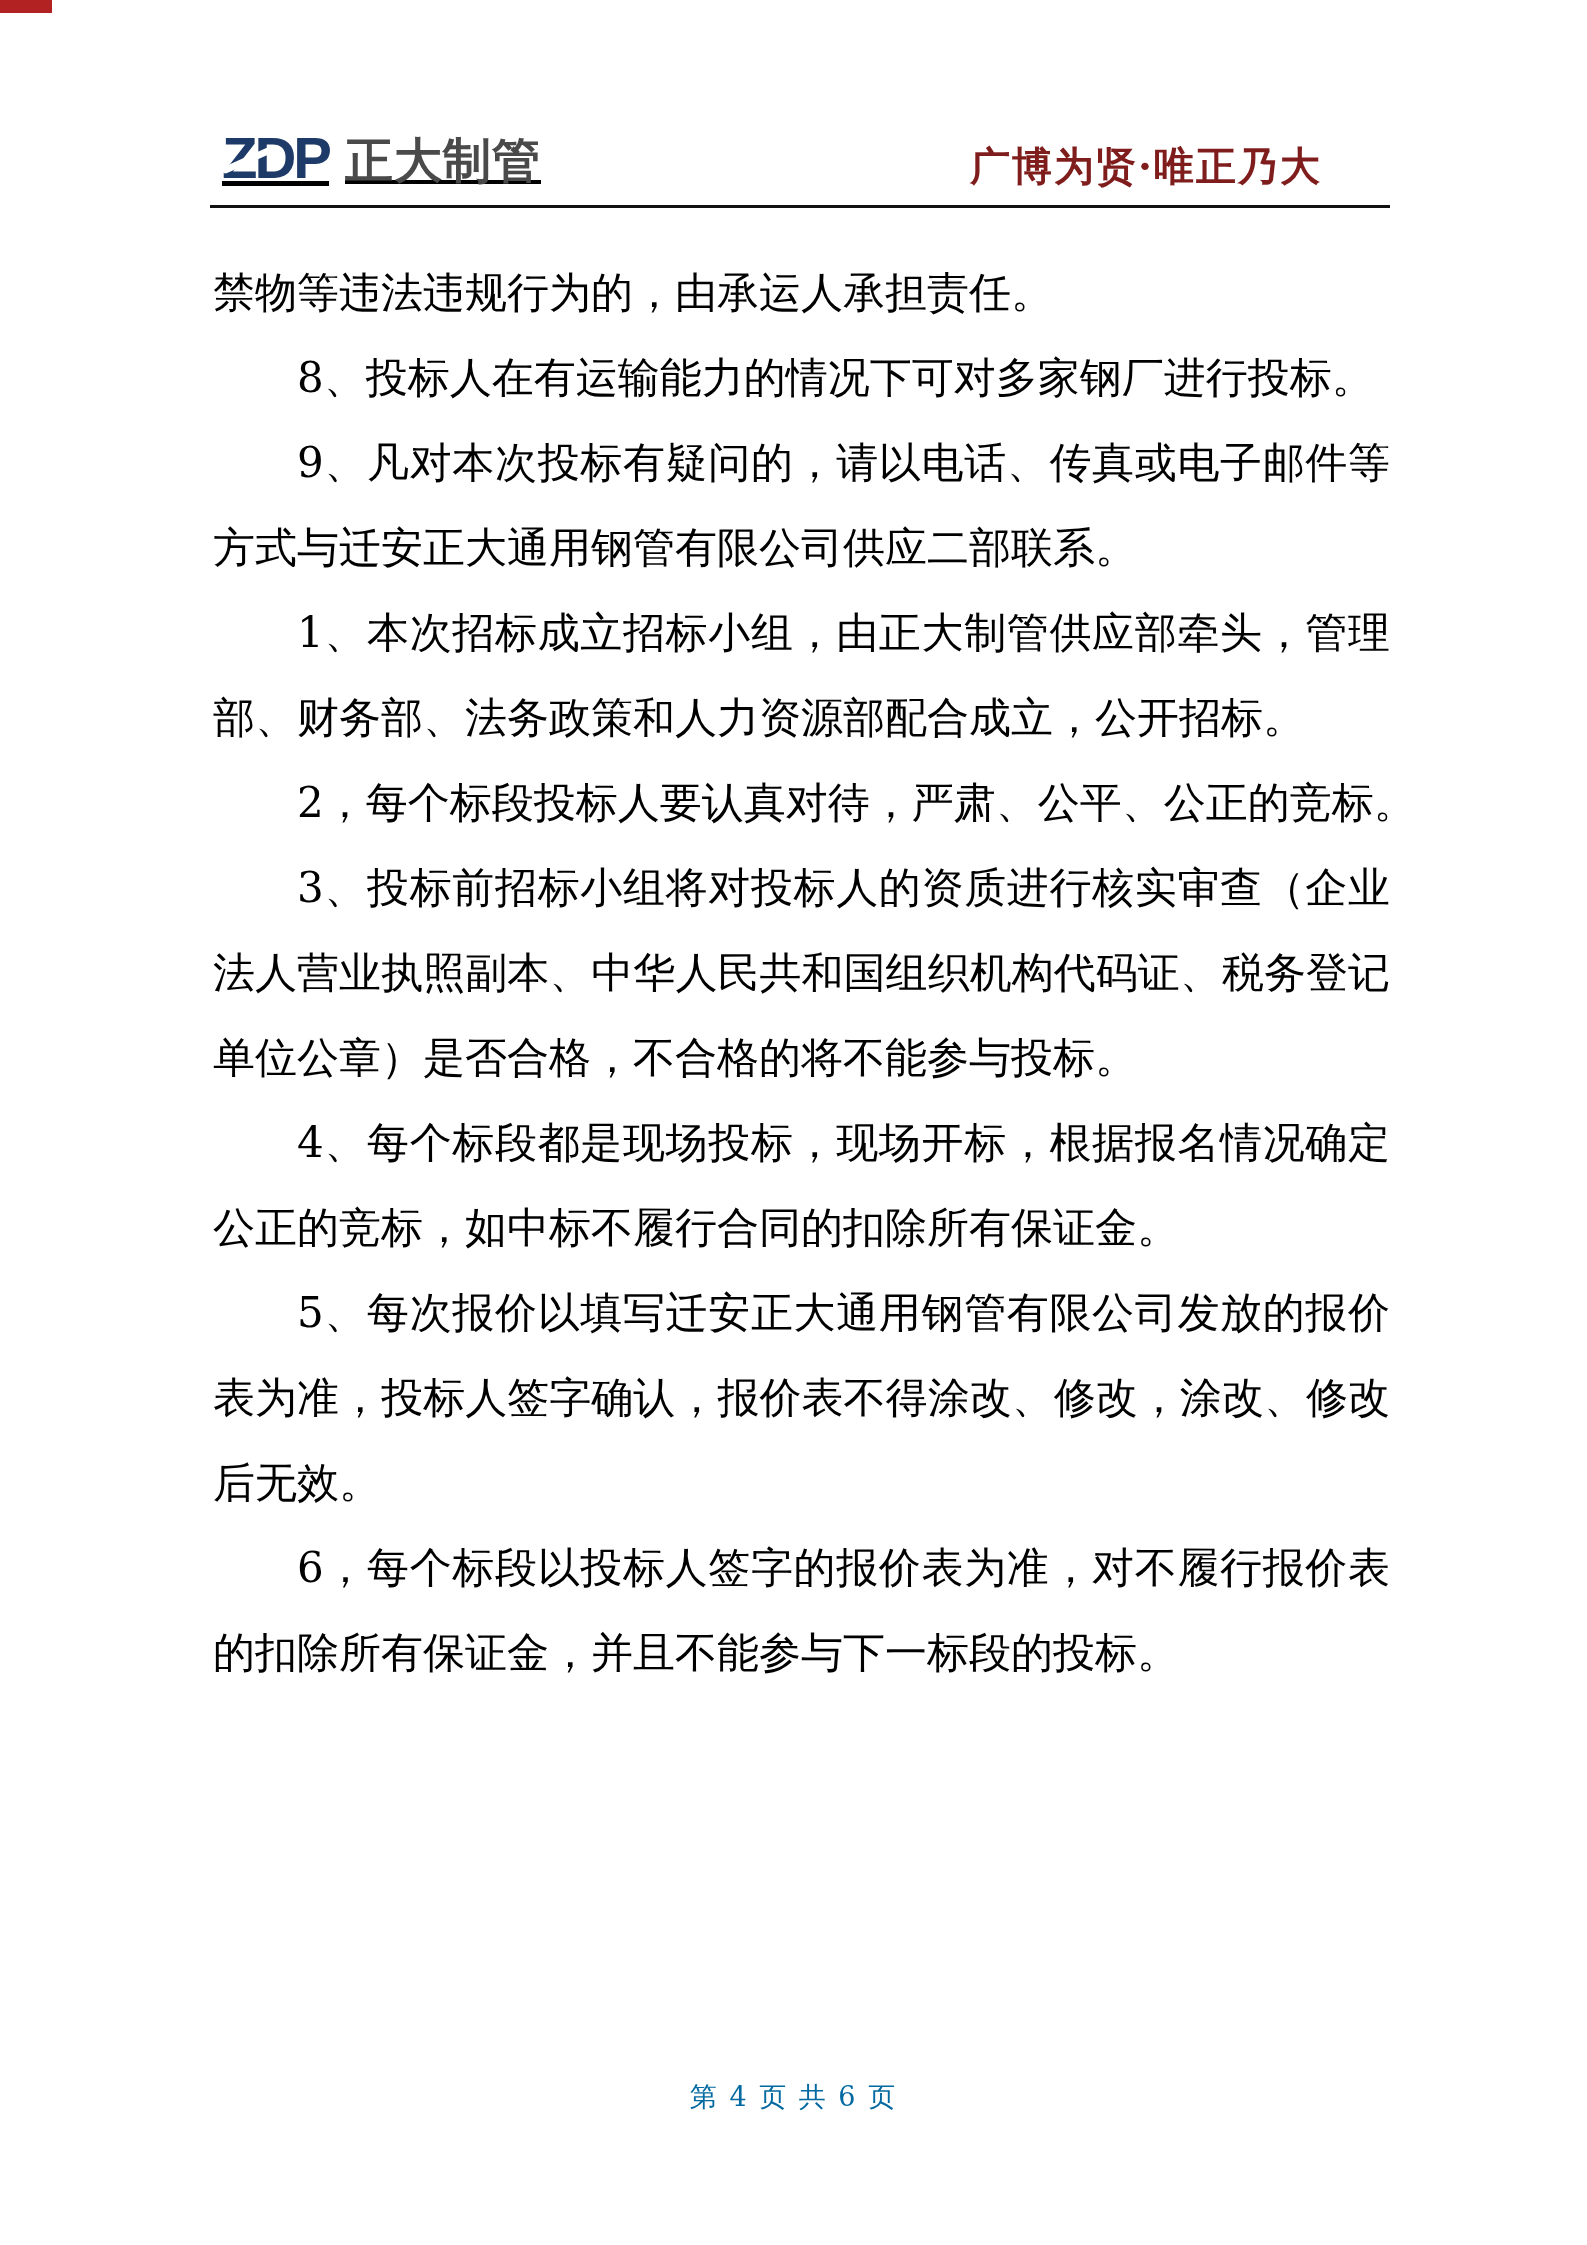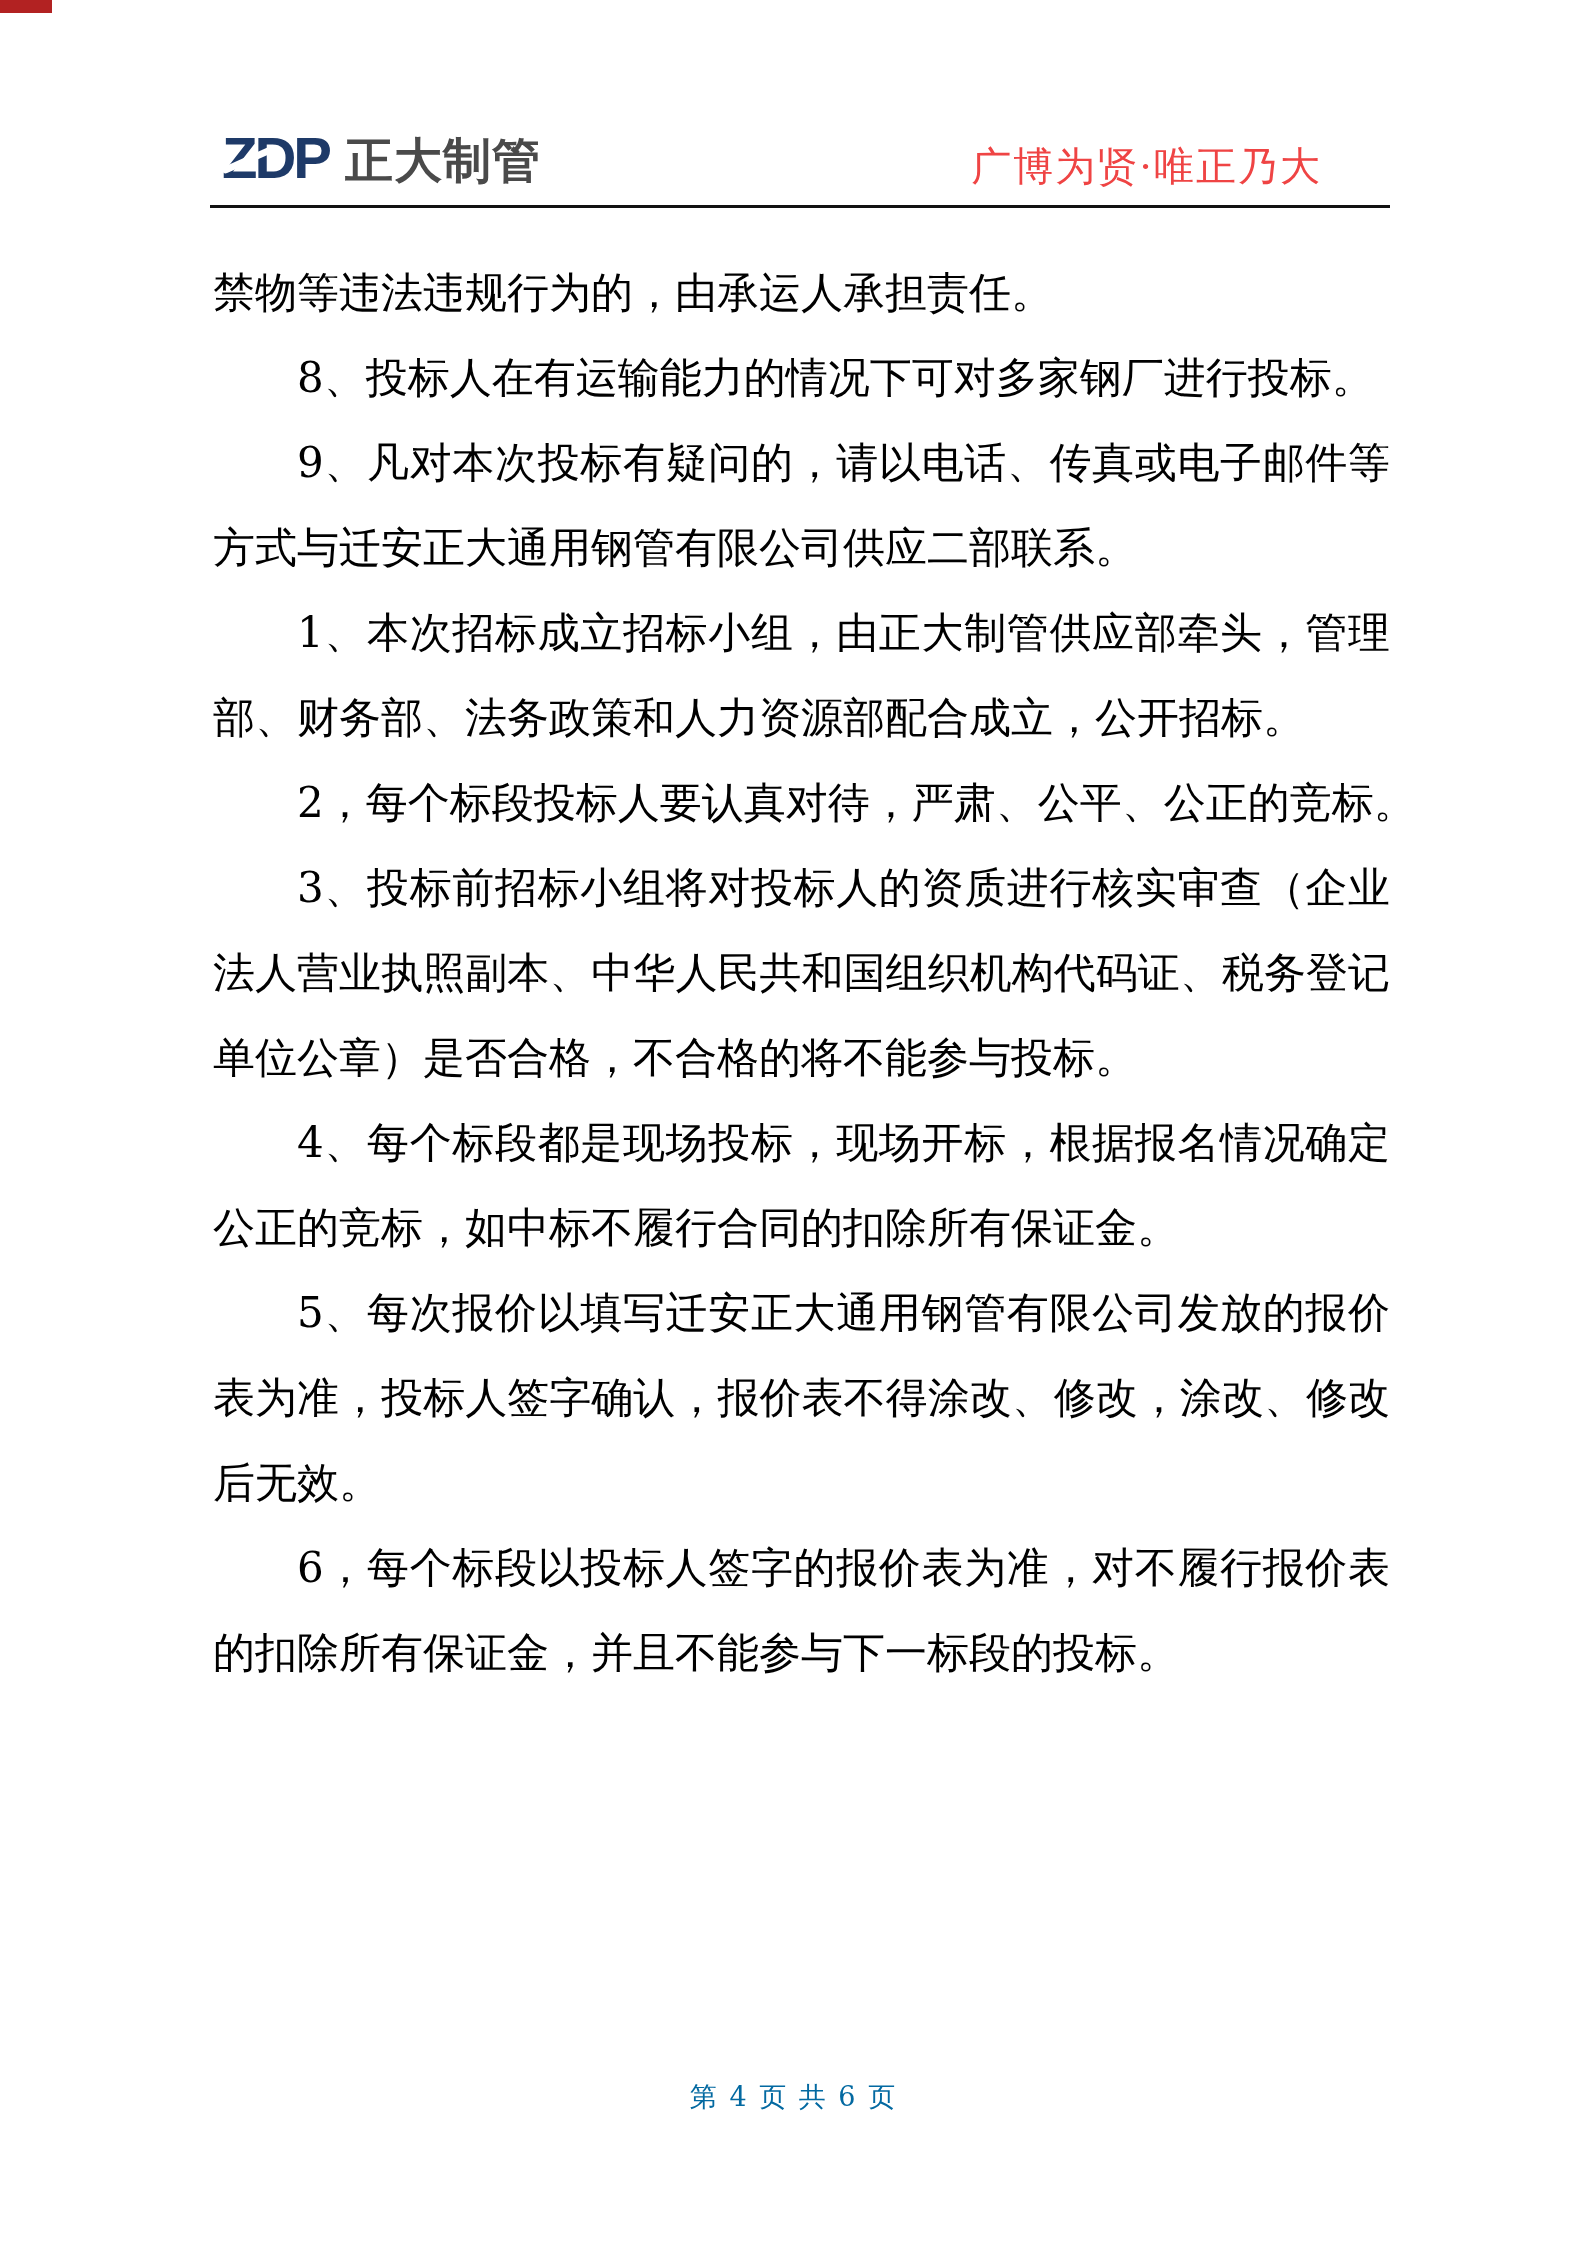--- a/index.html
+++ b/index.html
@@ -15,20 +15,21 @@
   .corner-mark {
     position:absolute; left:0; top:0;
     width:52px; height:13px;
     background:#b22222;
   }
   
   .header-logo {
     position:absolute; left:222px; top:130px;
     display:flex; align-items:flex-end; gap:16px;
     white-space:nowrap;
+    text-decoration:underline;
   }
   .logo-zdp {
     position:relative;
     font-family:"Liberation Sans", sans-serif;
     font-weight:900; font-style:normal;
     font-size:58px; line-height:56px;
     letter-spacing:-3px;
     color:#1e3a68;
   }
   .logo-swoosh {
@@ -41,24 +42,24 @@
   .logo-name {
     font-family:"Liberation Sans", sans-serif;
     font-weight:900;
     font-size:48px; line-height:50px;
     letter-spacing:1px;
     color:#4a4a4a;
   }
   .header-slogan {
     position:absolute; right:265px; top:146px;
     font-family:"DejaVu Serif", serif;
-    font-weight:400;
+    font-weight:700;
     font-size:40px; line-height:40px;
     letter-spacing:2px;
-    color:#ef4444;
+    color:#7f1d1d;
     white-space:nowrap;
   }
   .header-rule {
     position:absolute; left:210px; top:205px;
     width:1180px; height:3px;
     background:#111111;
   }
   
   .doc-body {
     position:absolute; left:205px; top:250px;

